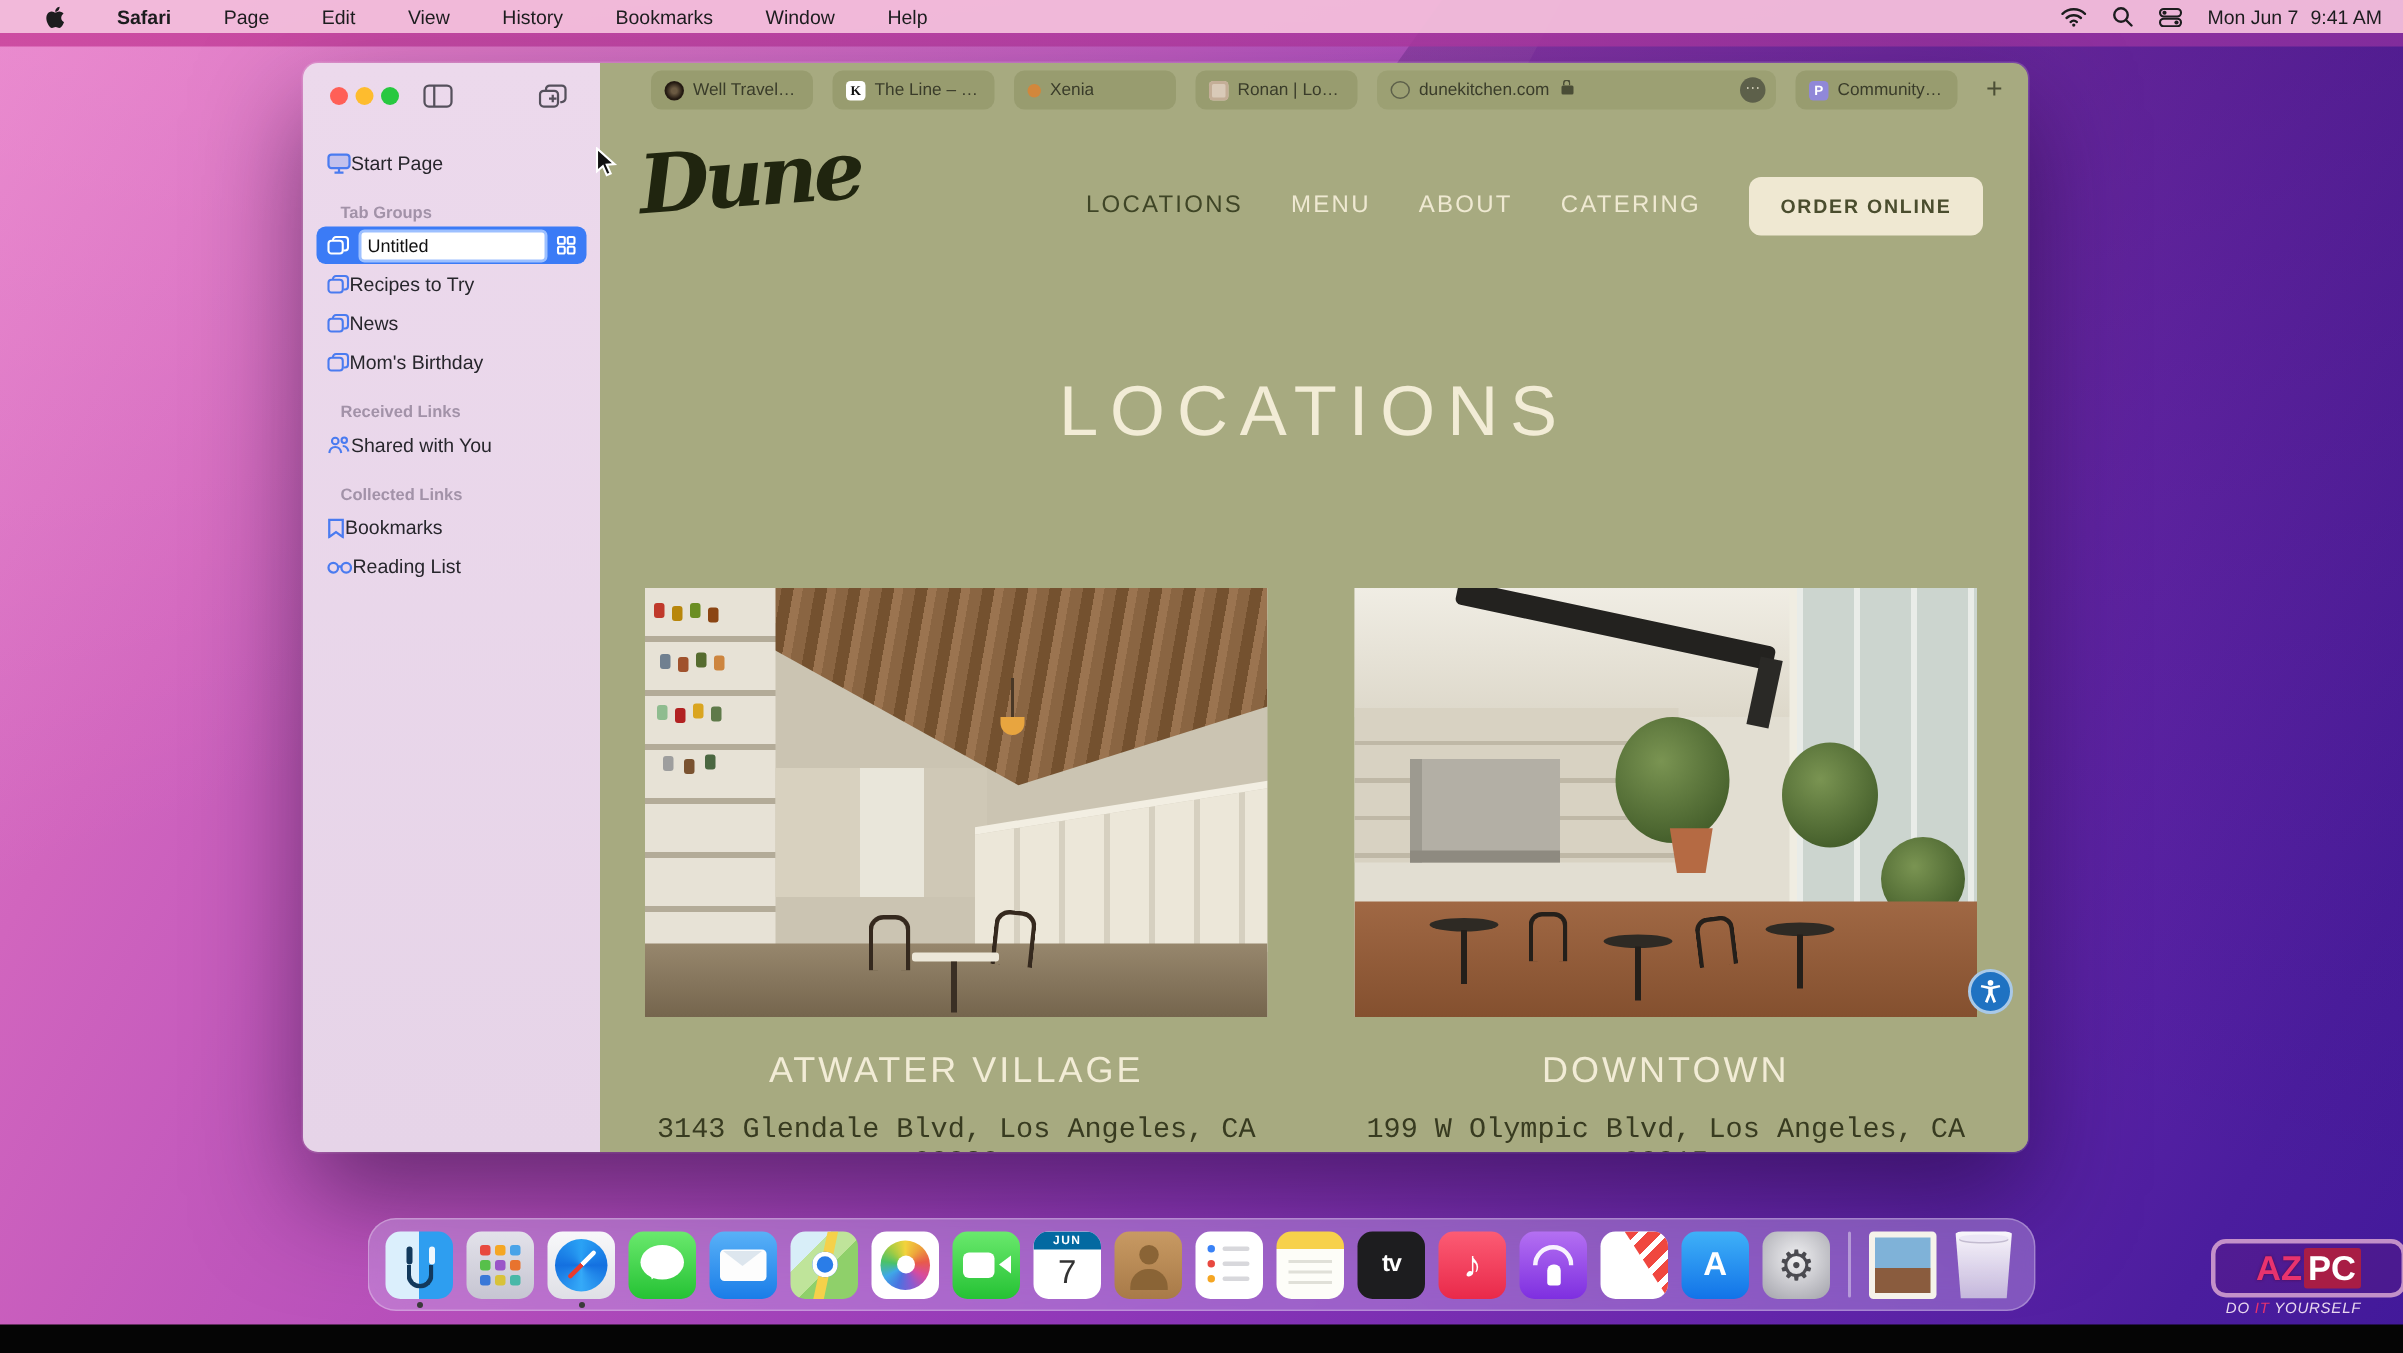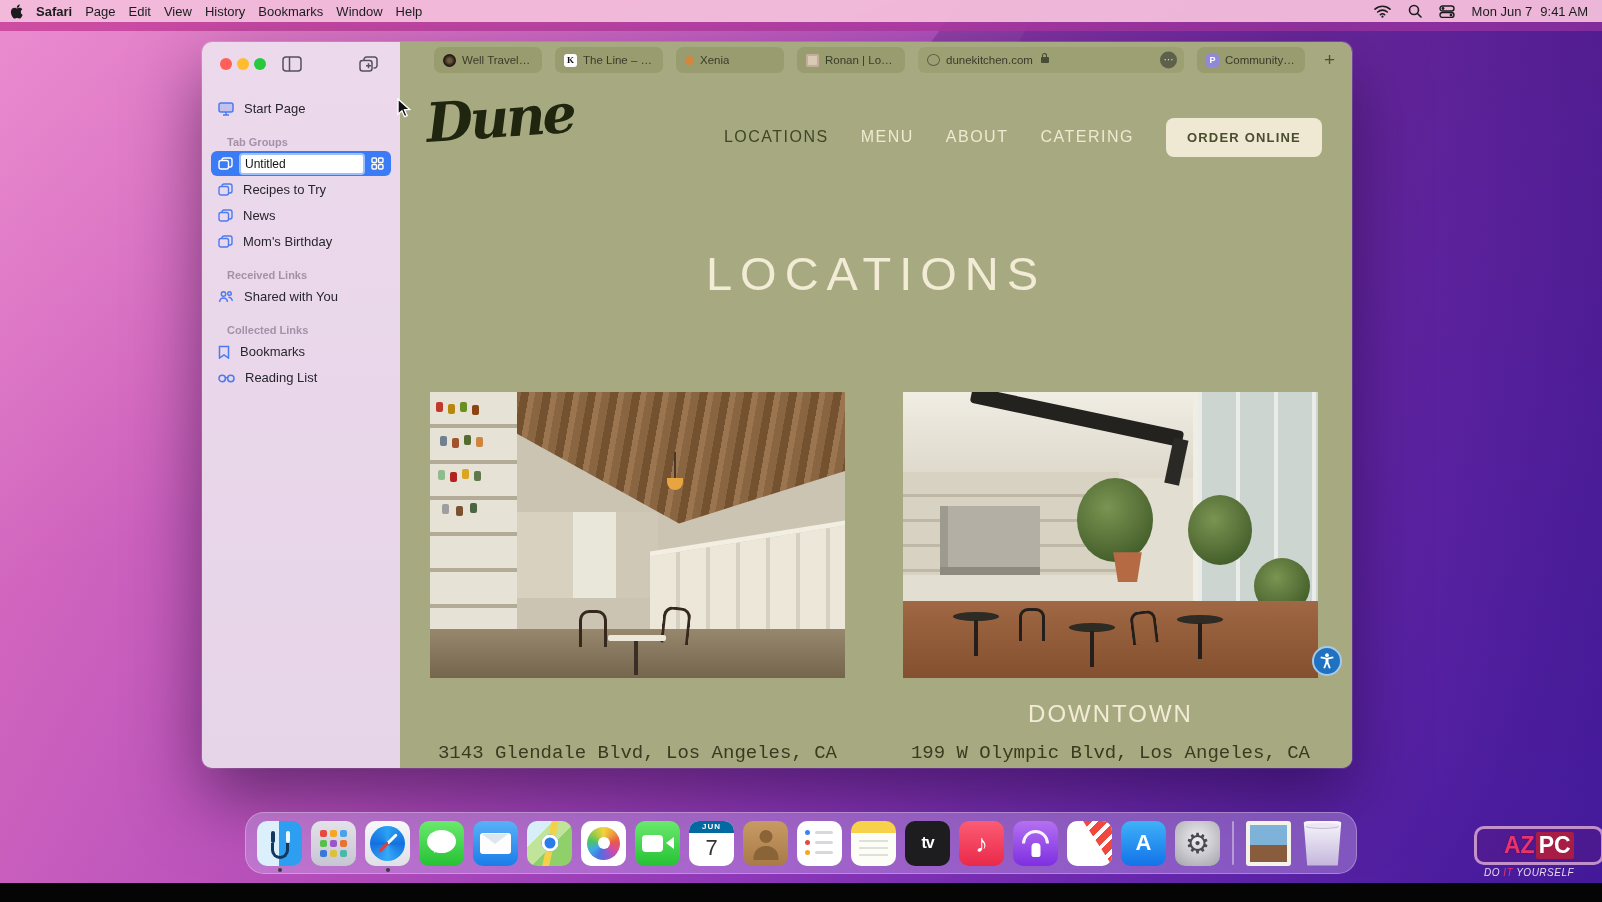--- a/index.html
+++ b/index.html
@@ -10,41 +10,41 @@
     clip-path:polygon(0 0,65% 0,35% 100%,0 100%);}
   .ridge2{position:absolute;inset:0;background:linear-gradient(200deg,rgba(40,10,90,.35),rgba(0,0,0,0) 55%);
     clip-path:polygon(60% 0,100% 0,100% 100%,20% 100%);}
   .wp-band{position:absolute;left:0;right:0;top:22px;height:9px;
     background:linear-gradient(90deg,#c8429a 0%,#b03aa4 60%,#8a2f9e 100%);opacity:.85;}
   .bottom-strip{position:absolute;left:0;right:0;bottom:0;height:19px;background:#050505;}
 
   
   .menubar{position:absolute;left:0;right:0;top:0;height:22px;background:rgba(242,187,218,.97);
     display:flex;align-items:center;font-size:13px;color:#1c1c1e;z-index:50;}
-  .mb-left{display:flex;align-items:center;gap:13px;padding-left:10px;}
+  .mb-left{display:flex;align-items:center;gap:35px;padding-left:30px;}
   .mb-item{cursor:default;}
   .mb-app{font-weight:700;}
   .mb-right{margin-left:auto;display:flex;align-items:center;gap:17px;padding-right:14px;}
   .mb-ic{display:inline-flex;align-items:center;}
   .mb-clock{display:flex;gap:8px;}
 
   
   .window{position:absolute;left:202px;top:42px;width:1150px;height:726px;border-radius:10px;
     box-shadow:0 30px 70px rgba(20,0,40,.5),0 0 0 1px rgba(255,255,255,.18);display:flex;overflow:hidden;}
   .sidebar{width:198px;flex:none;background:linear-gradient(180deg,#ecd9ec,#e6d4e8);padding-top:0;}
   .side-header{height:46px;position:relative;}
   .tl{position:absolute;top:16px;width:12px;height:12px;border-radius:50%;cursor:default;}
   .tl.red{left:18px;background:#ff5f57;}
   .tl.yel{left:35px;background:#febc2e;}
   .tl.grn{left:52px;background:#28c840;}
   .hd-ic{position:absolute;top:14px;color:#55505c;}
   .hd-ic.toggle{left:80px;}
   .hd-ic.addgrp{right:22px;}
   .srow{display:flex;align-items:center;height:25px;margin:1px 9px;padding:0 7px;border-radius:6px;
-    font-size:13px;color:#27262c;gap:10px;white-space:nowrap;cursor:default;}
+    font-size:13px;color:#27262c;white-space:nowrap;cursor:default;}
   .srow .sic{flex:none;display:inline-flex;color:#4a7bf0;}
   .slabel{margin:15px 0 3px 25px;font-size:11px;font-weight:700;color:#a292a8;}
   .srow.sel{background:#3b7bf6;color:#fff;gap:6px;}
   .srow.sel .sic{color:#fff;}
   .tg-input{flex:1;min-width:0;height:18px;border:2px solid #9dc0ff;border-radius:4px;background:#fff;
     font-family:"Liberation Sans",sans-serif;font-size:12px;color:#111;padding:0 4px;outline:none;}
 
   
   .content{flex:1;background:#a7aa80;display:flex;flex-direction:column;min-width:0;}
   .tabbar{height:36px;flex:none;display:flex;align-items:center;padding:0 12px 0 34px;gap:13px;}
@@ -467,20 +467,21 @@
           <div class="rp-plant p3"></div>
           <div class="rp-pot"></div>
           <div class="rp-floor"></div>
           <div class="rp-table t1"></div>
           <div class="rp-table t2"></div>
           <div class="rp-table t3"></div>
           <div class="rp-chair c1"></div>
           <div class="rp-chair c2"></div>
         </div>
 
+        <div class="loc-name pos-l">ATWATER VILLAGE</div>
         <div class="loc-name pos-r">DOWNTOWN</div>
         <div class="loc-addr pos-l">3143 Glendale Blvd, Los Angeles, CA 90039</div>
         <div class="loc-addr pos-r">199 W Olympic Blvd, Los Angeles, CA 90015</div>
 
         <div class="acc-btn">
           <svg width="18" height="18" viewBox="0 0 18 18">
               <circle cx="9" cy="3.2" r="1.9" fill="#fff"></circle>
               <path d="M2.5 6.2l5 1.1v3l-2.2 5.6 1.7.7L9 11.5l2 5.1 1.7-.7-2.2-5.6v-3l5-1.1-.4-1.6L9 5.8 2.9 4.6z" fill="#fff"></path>
             </svg>
         </div>

